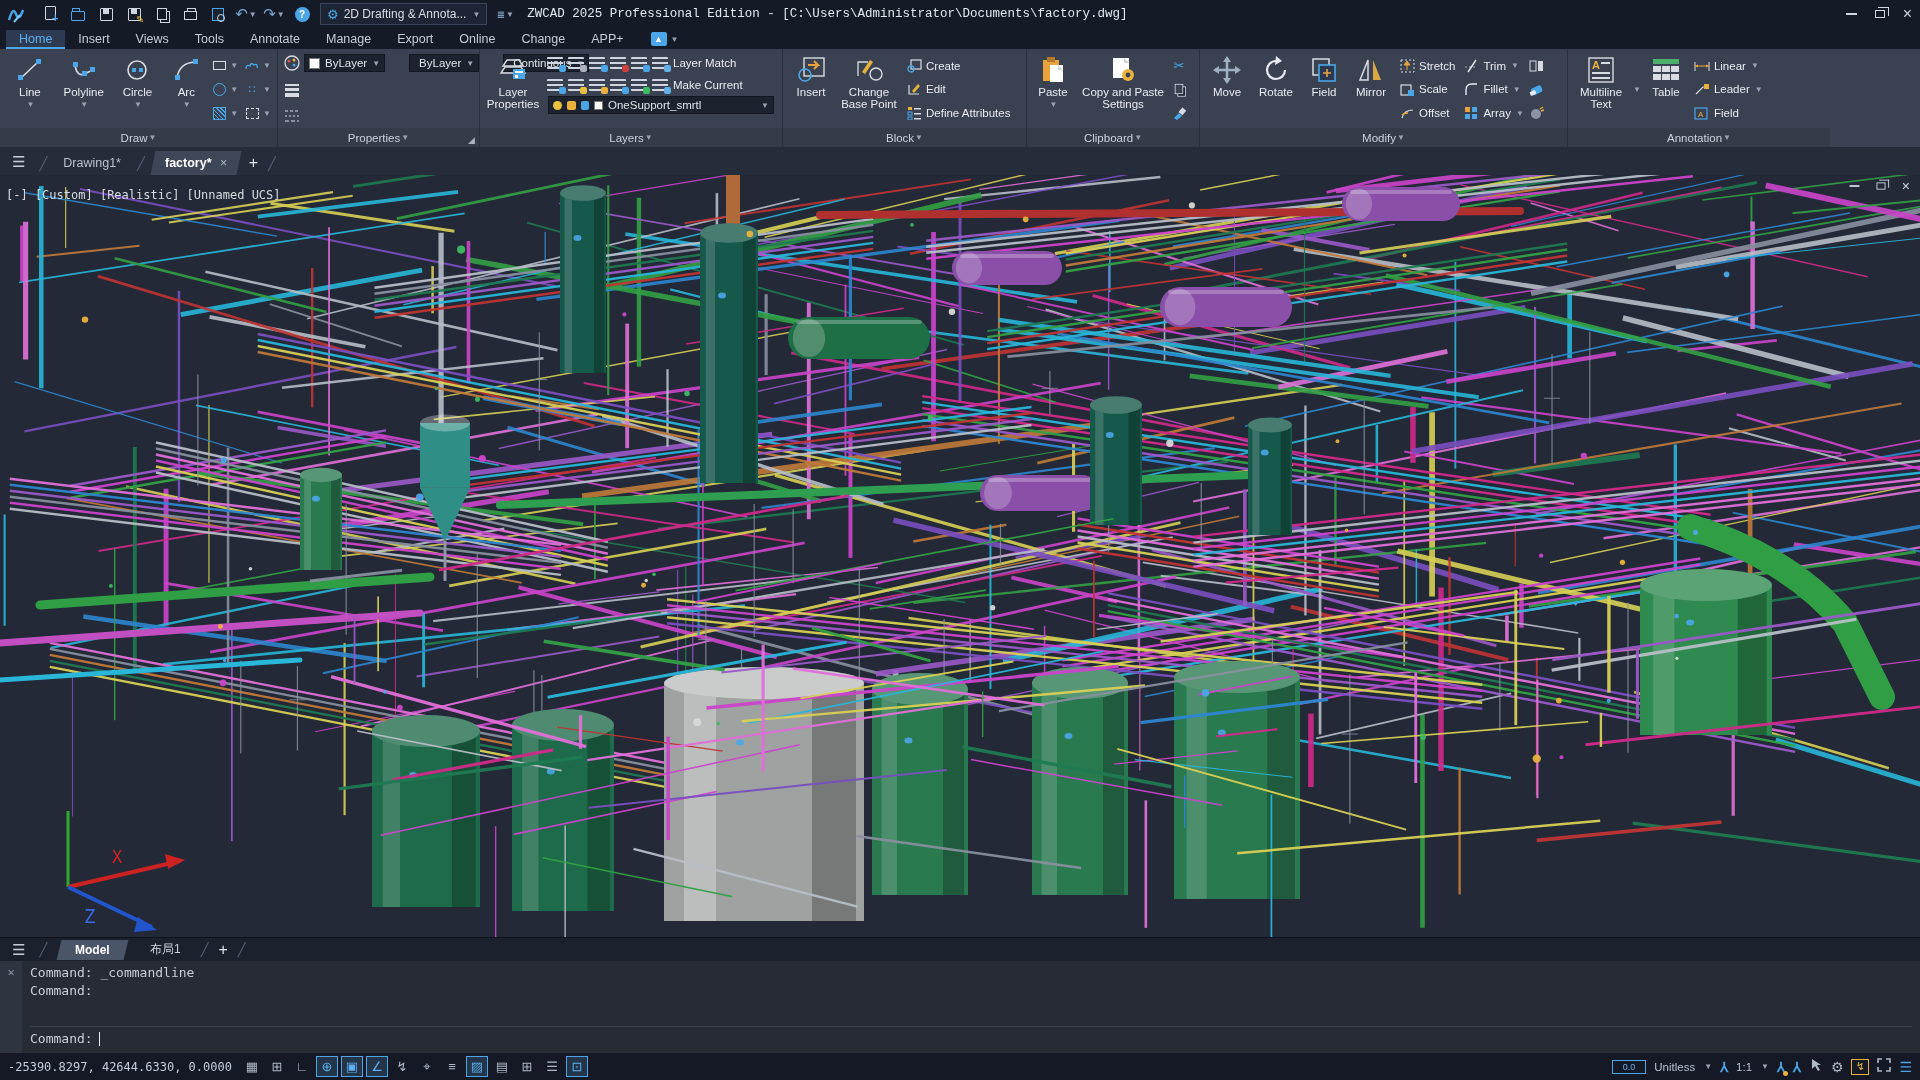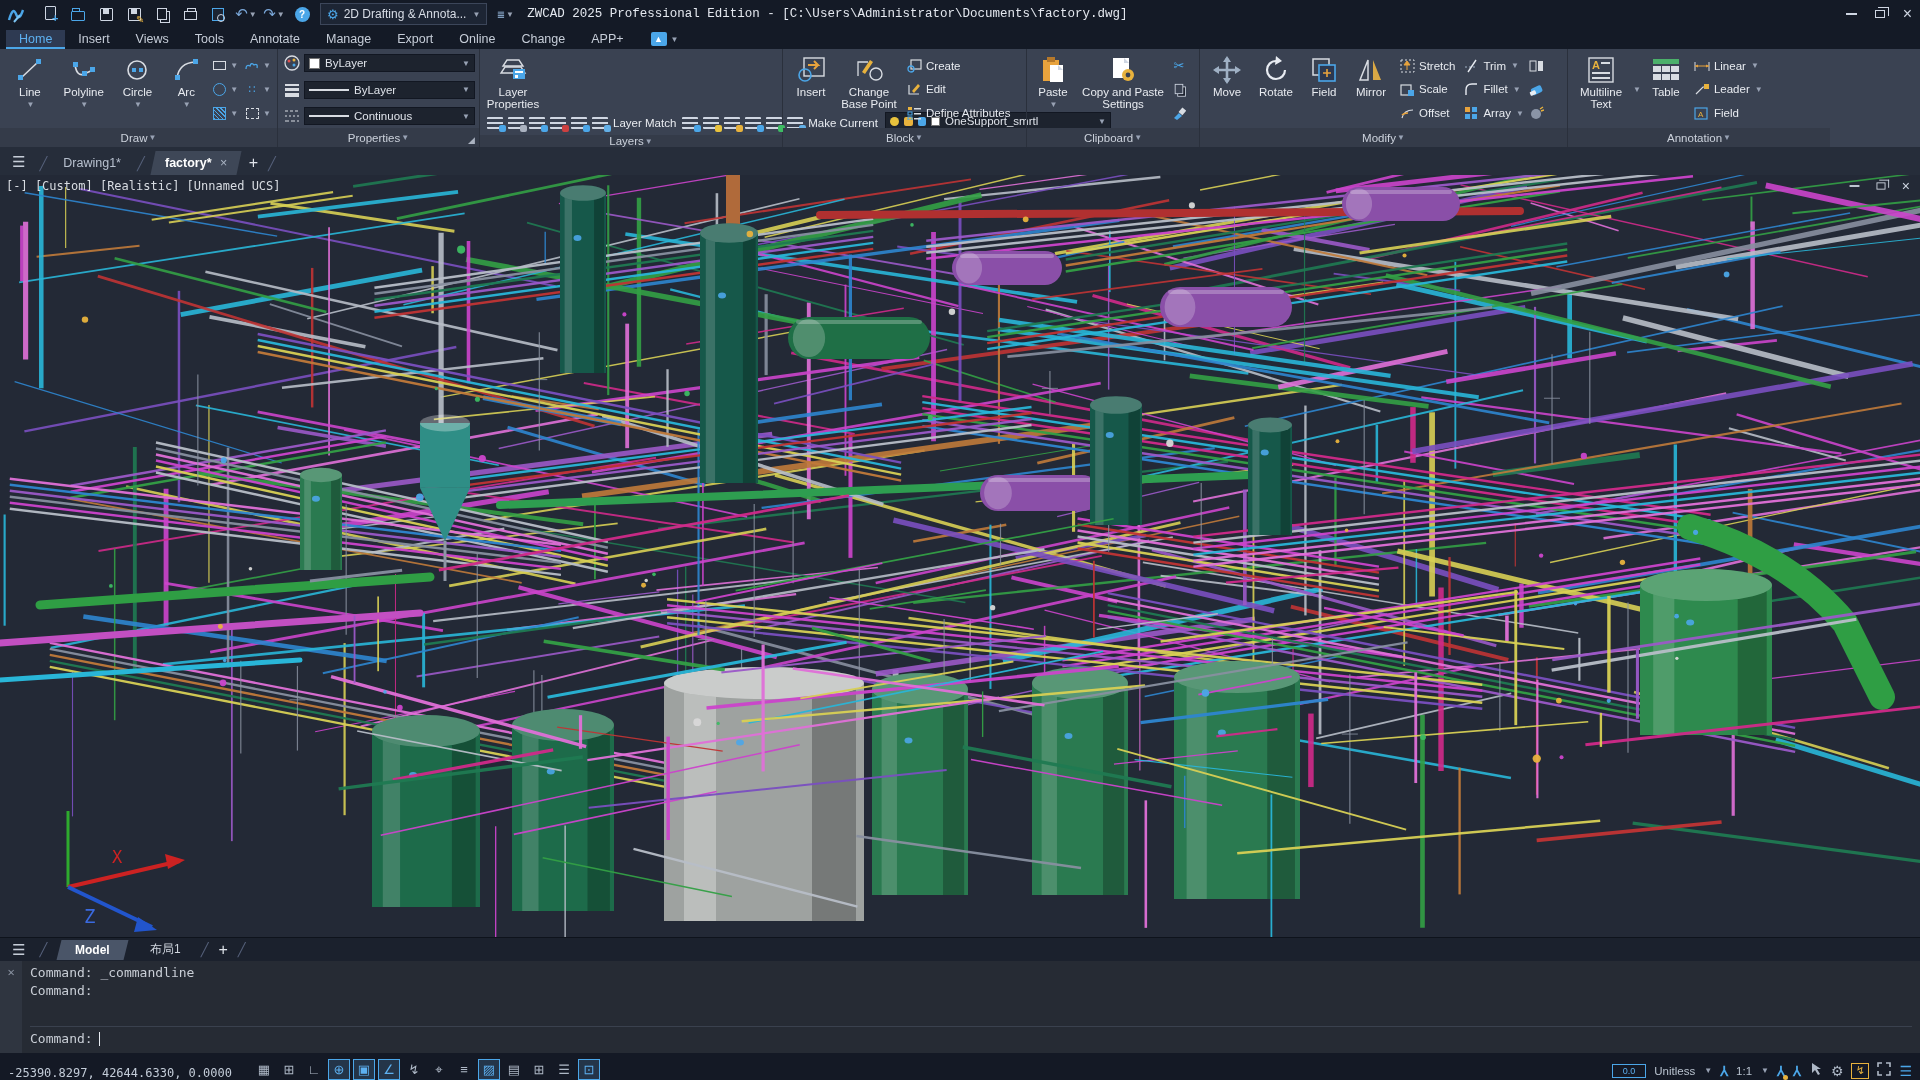--- a/index.html
+++ b/index.html
@@ -69,42 +69,42 @@
   .hamb { color:#c6cdd8; font-size:15px; margin:0 10px 4px 4px; }
   .slash { color:#55607a; margin:0 4px 4px; font-size:13px; }
   .dtab { padding:5px 12px; color:#b8c1cf; }
   .dtab.active { background:#3e4757; color:#fff; font-weight:bold; display:flex; gap:8px; align-items:center; transform:skewX(-12deg); margin:0 4px;}
   .dtab.active > * { transform:skewX(12deg); }
   .dtab .x { color:#aab4c4; font-weight:normal; }
   .plus { color:#dfe3ea; font-size:16px; margin:0 6px 3px; }
 
   
   .viewport { position:relative; height:762px; background:#232936; overflow:hidden; }
-  .vp-label { position:absolute; left:6px; top:4px; font-size:12px; color:#d8dce2; z-index:5;}
+  .vp-label { position:absolute; left:6px; top:13px; font-size:12px; color:#d8dce2; z-index:5;}
   .vp-ctrl { position:absolute; right:10px; top:6px; display:flex; gap:16px; z-index:5; align-items:center;}
   .vp-ctrl .wb-min, .vp-ctrl .wb-restore { transform:scale(.9); }
   .vp-ctrl .x { color:#cfd6e2; font-size:14px; line-height:10px;}
   #scene { position:absolute; inset:0; }
 
   
   .layouttabs { height:24px; background:#1b212d; display:flex; align-items:center; padding-left:8px; font-size:12px; border-top:1px solid #0e131c;}
   .ltab { padding:3px 16px; color:#cfd5de; }
   .ltab.active { background:#4a5568; color:#fff; font-weight:bold; transform:skewX(-14deg); margin:0 8px;}
   .ltab.active span { display:inline-block; transform:skewX(14deg); }
 
   
   .cmd { height:92px; background:#262b34; display:flex; font-size:13px; color:#c9ced6; }
   .cmd-gutter { width:22px; background:#2f3540; display:flex; justify-content:center; padding-top:4px; color:#8a93a2; font-size:12px;}
   .cmd-main { flex:1; display:flex; flex-direction:column; padding:3px 8px; }
   .cmd-line { height:18px; line-height:18px; }
   .cmd-input { margin-top:auto; border-top:1px solid #3a414e; height:24px; display:flex; align-items:center; gap:2px;}
   .cursor { width:1px; height:14px; background:#e8ecf2; margin-left:4px;}
 
   
-  .statusbar { height:27px; background:#141925; display:flex; align-items:flex-end; font-size:11.5px; color:#b8c2ce; padding:0 8px; gap:15px;}
+  .statusbar { height:27px; background:#141925; display:flex; align-items:center; font-size:11.5px; color:#b8c2ce; padding:0 8px; gap:3px;}
   .coords { width:230px; font-size:12px; color:#c3ccd8; }
   .stoggles { display:flex; gap:3px; align-items:center; }
   .stg { width:22px; height:21px; display:flex; align-items:center; justify-content:center; font-size:13px; color:#aeb8c6; border:1px solid transparent; }
   .stg.active { border:1px solid #4ba6e8; background:#243549; color:#5db0f0; }
   .sright { margin-left:auto; display:flex; align-items:center; gap:8px; }
   .unitbox { border:1px solid #4ba6e8; color:#5db0f0; font-size:9px; padding:0 10px; height:14px; display:flex; align-items:center;}
   .ystar { color:#4ba6e8; font-size:14px; font-weight:bold; position:relative;}
   .ystar .dot { position:absolute; right:-3px; bottom:0; width:5px; height:5px; border-radius:50%; background:#e8b23d;}
   .chip { border:1px solid #e8b23d; color:#e8b23d; width:18px; height:16px; display:flex; align-items:center; justify-content:center; font-size:11px;}
   .sic { color:#aeb8c6; font-size:14px; }
@@ -304,21 +304,21 @@
             </svg>
           </span>
         <span class="sicon">
             <svg width="16" height="14">
               <line x1="1" y1="2" x2="15" y2="2" stroke="#d8dce2" stroke-dasharray="3 2"></line>
               <line x1="1" y1="7" x2="15" y2="7" stroke="#d8dce2" stroke-dasharray="2 2"></line>
               <line x1="1" y1="12" x2="15" y2="12" stroke="#d8dce2" stroke-dasharray="4 2"></line>
             </svg>
           </span>
       </div>
-      <div style="flex:1;display:flex;flex-direction:column;justify-content:space-between;padding:2px 0;">
+      <div style="flex:1;display:flex;flex-direction:row;justify-content:space-between;padding:2px 0;gap:24px;">
         <div class="combo">
           <span class="swatch-w"></span>
           <span>ByLayer</span>
           <span class="caret">▼</span>
         </div>
         <div class="combo">
           <span class="lineswatch" style="max-width:40px;"></span>
           <span>ByLayer</span>
           <span class="caret">▼</span>
         </div>
@@ -343,21 +343,21 @@
           <svg width="30" height="26">
               <path d="M9 3 L21 3 L25 9 L5 9 Z" fill="none" stroke="#d8dce2" stroke-width="1.4"></path>
               <path d="M7 10 L23 10 L27 16 L3 16 Z" fill="none" stroke="#d8dce2" stroke-width="1.4"></path>
               <rect x="15" y="12" width="12" height="10" fill="#4ba6e8"></rect>
               <rect x="17" y="14" width="8" height="2" fill="#fff"></rect>
               <rect x="17" y="18" width="3" height="3" fill="#fff"></rect>
             </svg>
         </span>
         <span>Layer Properties</span>
       </div>
-      <div style="display:flex;flex-direction:row;justify-content:flex-start;">
+      <div style="display:flex;flex-direction:column;justify-content:flex-start;">
         <div style="display:flex;align-items:center;">
           <div class="layer-grid" id="layer-grid-row1">
               <div class="lyr" style="--acc: #4ba6e8;"></div>
               <div class="lyr" style="--acc: #aab2c0;"></div>
               <div class="lyr" style="--acc: #4ba6e8;"></div>
               <div class="lyr" style="--acc: #cc4040;"></div>
               <div class="lyr" style="--acc: #4ba6e8;"></div>
               <div class="lyr" style="--acc: #63b0e8;"></div>
             </div>
           <span class="sbtn">Layer Match</span>

